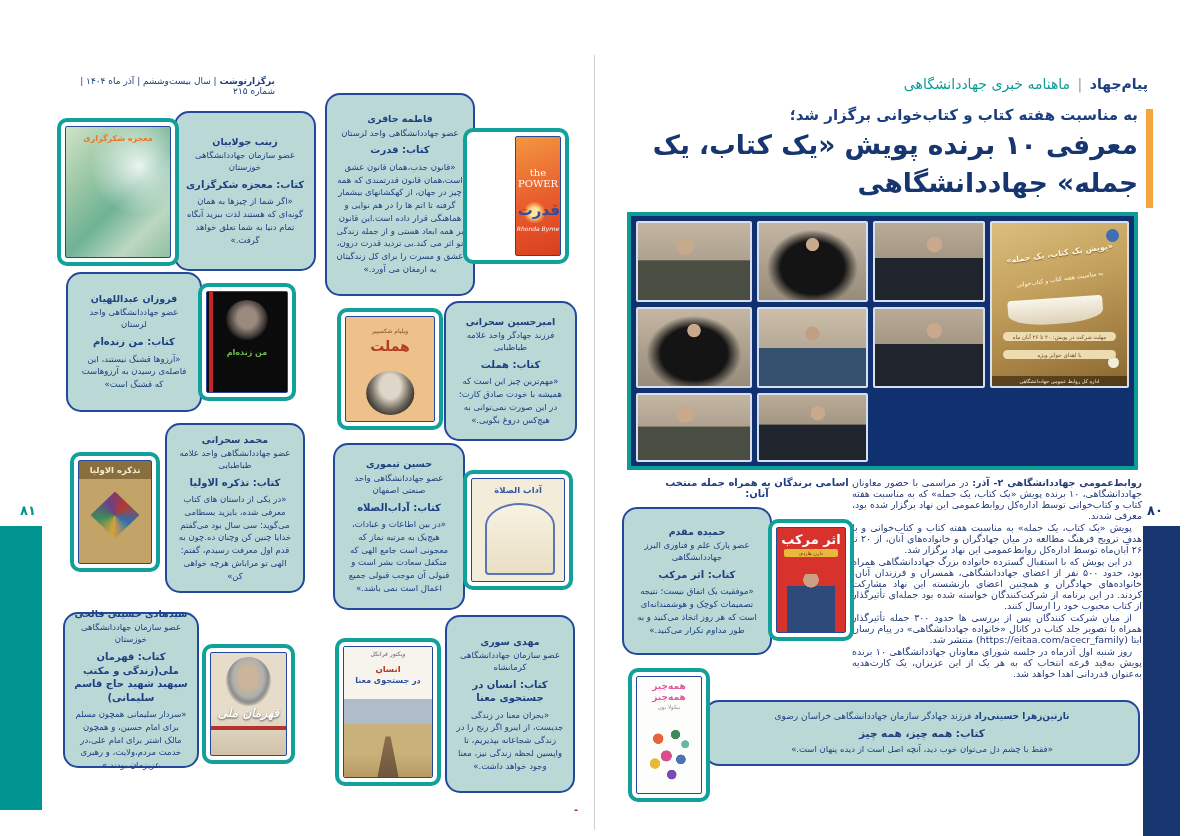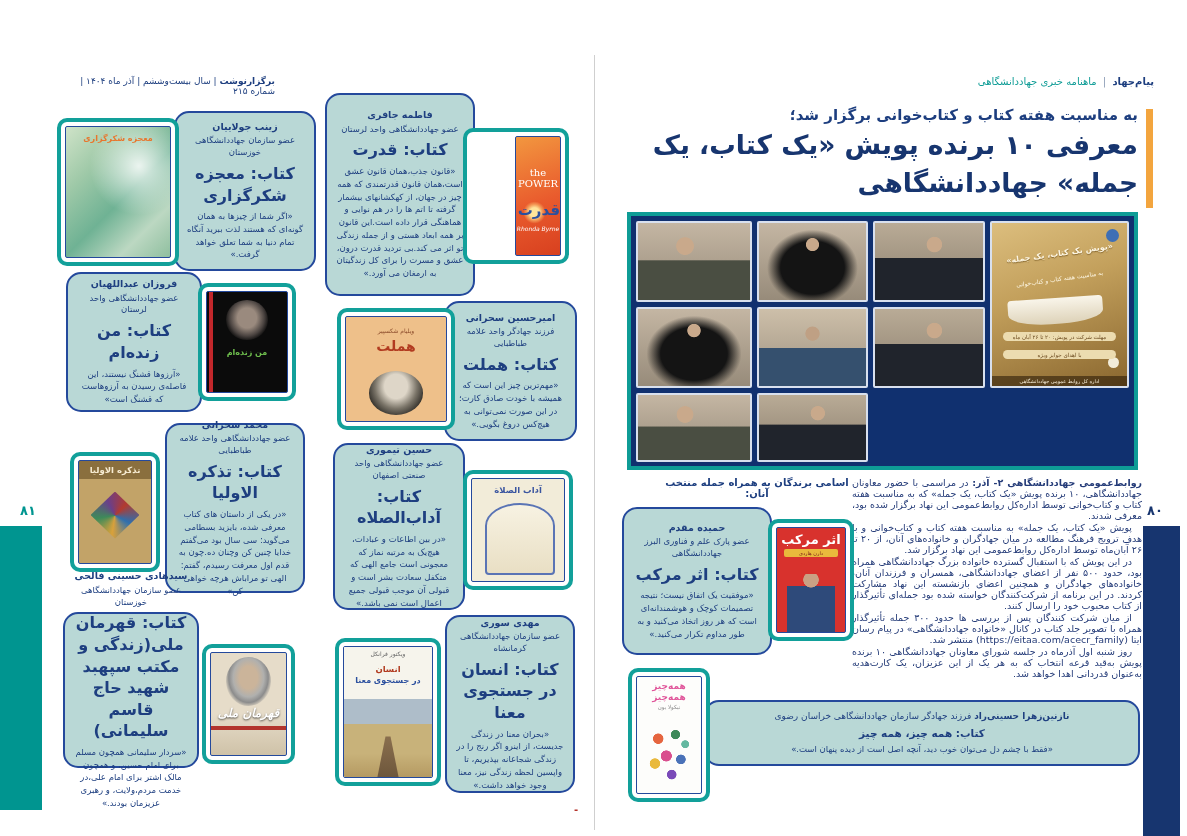--- a/index.html
+++ b/index.html
@@ -5,21 +5,21 @@
   html,body{margin:0;padding:0;background:#fff;}
   #canvas{position:relative;width:1187px;height:836px;background:#ffffff;overflow:hidden;
           font-family:"DejaVu Sans",sans-serif;color:#1d3e7f;}
 
   
   .bubble{position:absolute;background:#b9d8d6;border:2.5px solid #24499c;border-radius:15px;
           direction:rtl;text-align:center;color:#1e3f80;padding:0 9px;box-sizing:border-box;
           display:flex;flex-direction:column;justify-content:center;gap:2px;z-index:1;}
   .w-name{font-weight:bold;font-size:9.5px;line-height:1.3;}
   .w-affil{font-size:8.5px;line-height:1.4;}
-  .w-book{font-weight:bold;font-size:16px;line-height:1.35;margin:2px 0;}
+  .w-book{font-weight:bold;font-size:10px;line-height:1.35;margin:2px 0;}
   .w-quote{font-size:8.5px;line-height:1.5;}
 
   
   .frame{position:absolute;background:#fff;border:4px solid #12a09a;border-radius:10px;
          padding:4px;box-sizing:border-box;z-index:2;}
   .cv{width:100%;height:100%;border:1.5px solid #24499c;border-radius:2px;position:relative;
       overflow:hidden;box-sizing:border-box;direction:rtl;}
   .cvt{text-align:center;font-weight:bold;}
 
   .cv-shokr{background:
@@ -86,21 +86,21 @@
   .cv-hame .flower{position:absolute;bottom:5%;left:8%;width:84%;height:60%;background:
       radial-gradient(circle at 30% 30%,#e5653f 0 8%,transparent 9%),
       radial-gradient(circle at 62% 24%,#3e8a5a 0 7%,transparent 8%),
       radial-gradient(circle at 45% 55%,#d94f8e 0 11%,transparent 12%),
       radial-gradient(circle at 72% 60%,#4a72b8 0 8%,transparent 9%),
       radial-gradient(circle at 24% 66%,#e9b93c 0 8%,transparent 9%),
       radial-gradient(circle at 55% 82%,#7a4ab8 0 7%,transparent 8%),
       radial-gradient(circle at 80% 38%,#64b8a0 0 6%,transparent 7%);}
 
   
-  .masthead{position:absolute;top:76px;right:33px;direction:rtl;font-size:10px;}
+  .masthead{position:absolute;top:76px;right:39px;direction:rtl;font-size:14px;}
   .masthead .brand{font-weight:bold;color:#1d3e7f;}
   .masthead .sep{color:#8a9bb5;margin:0 3px;}
   .masthead .sub{color:#0e9c96;}
   .kicker{position:absolute;top:106px;right:49px;width:550px;text-align:right;direction:rtl;
           font-size:15px;font-weight:bold;color:#1d3e7f;}
   .headline{position:absolute;top:126px;right:49px;width:555px;text-align:right;direction:rtl;
             font-size:26.5px;line-height:1.42;font-weight:800;color:#17356f;}
   .accentbar{position:absolute;top:109px;left:1146px;width:7px;height:99px;background:#f3a53e;}
 
   .grid{position:absolute;left:627px;top:212px;width:511px;height:258px;background:#10306f;
@@ -226,21 +226,21 @@
     <div class="w-quote">«قانون جذب،همان قانون عشق است،همان قانون قدرتمندی که همه چیز در جهان، از کهکشانهای بیشمار گرفته تا اتم ها را در هم نوایی و هماهنگی قرار داده است.این قانون بر همه ابعاد هستی و از جمله زندگی تو اثر می کند.بی تردید قدرت درون، عشق و مسرت را برای کل زندگیتان به ارمغان می آورد.»</div>
   </div>
   <div class="frame" style="left:463px;top:128px;width:106px;height:136px;padding-left:48px;">
     <div class="cv cv-power">
       <div class="en">the POWER</div>
       <div class="fa cvt">قدرت</div>
       <div class="au">Rhonda Byrne</div>
     </div>
   </div>
 
-  <div class="frame" style="left:337px;top:308px;width:118px;height:122px;">
+  <div class="frame" style="left:337px;top:308px;width:106px;height:122px;">
     <div class="cv cv-hamlet">
       <div class="au">ویلیام شکسپیر</div>
       <div class="cvt">هملت</div>
       <div class="portrait"></div>
     </div>
   </div>
   <div class="bubble" style="left:444px;top:301px;width:133px;height:140px;">
     <div class="w-name">امیرحسین سحرانی</div>
     <div class="w-affil">فرزند جهادگر واحد علامه طباطبایی</div>
     <div class="w-book">کتاب: هملت</div>

